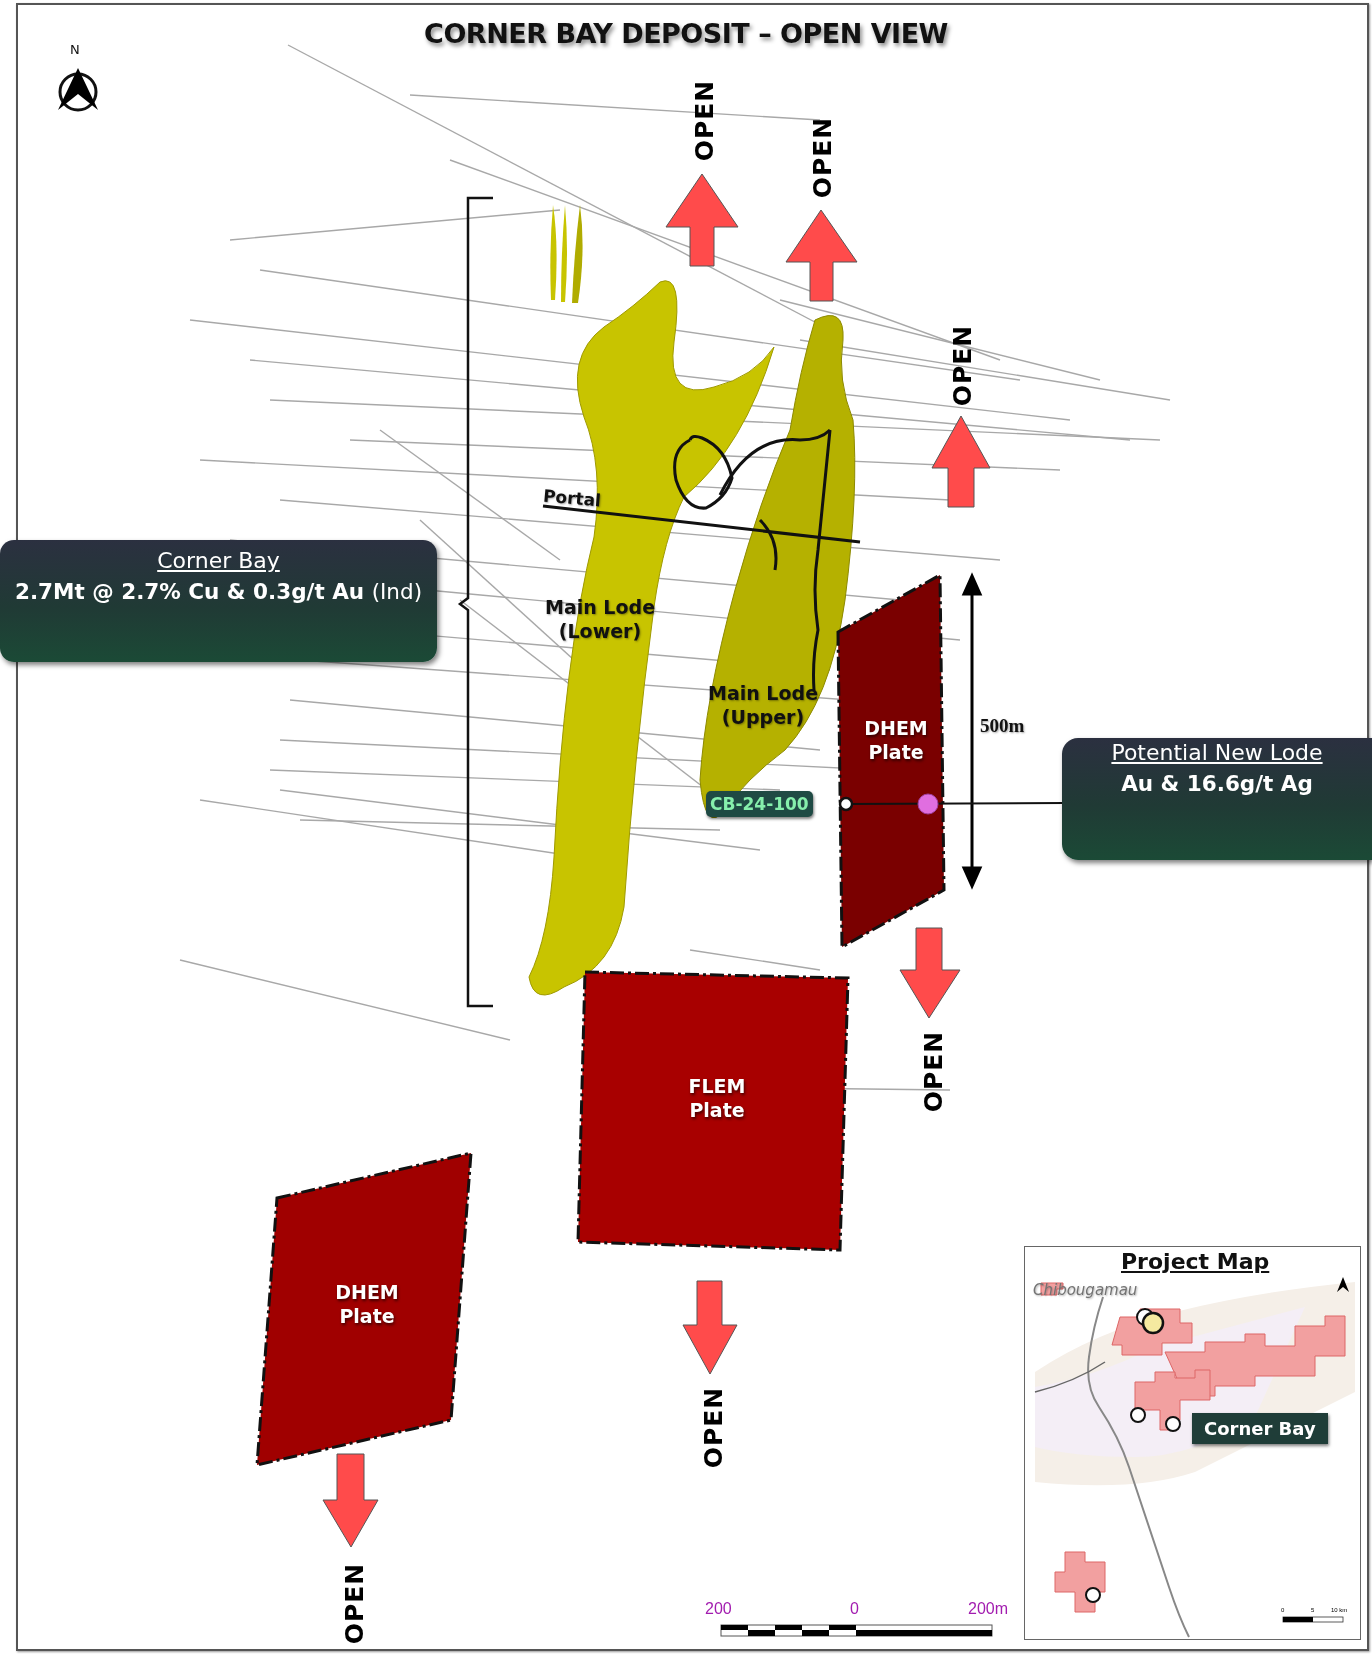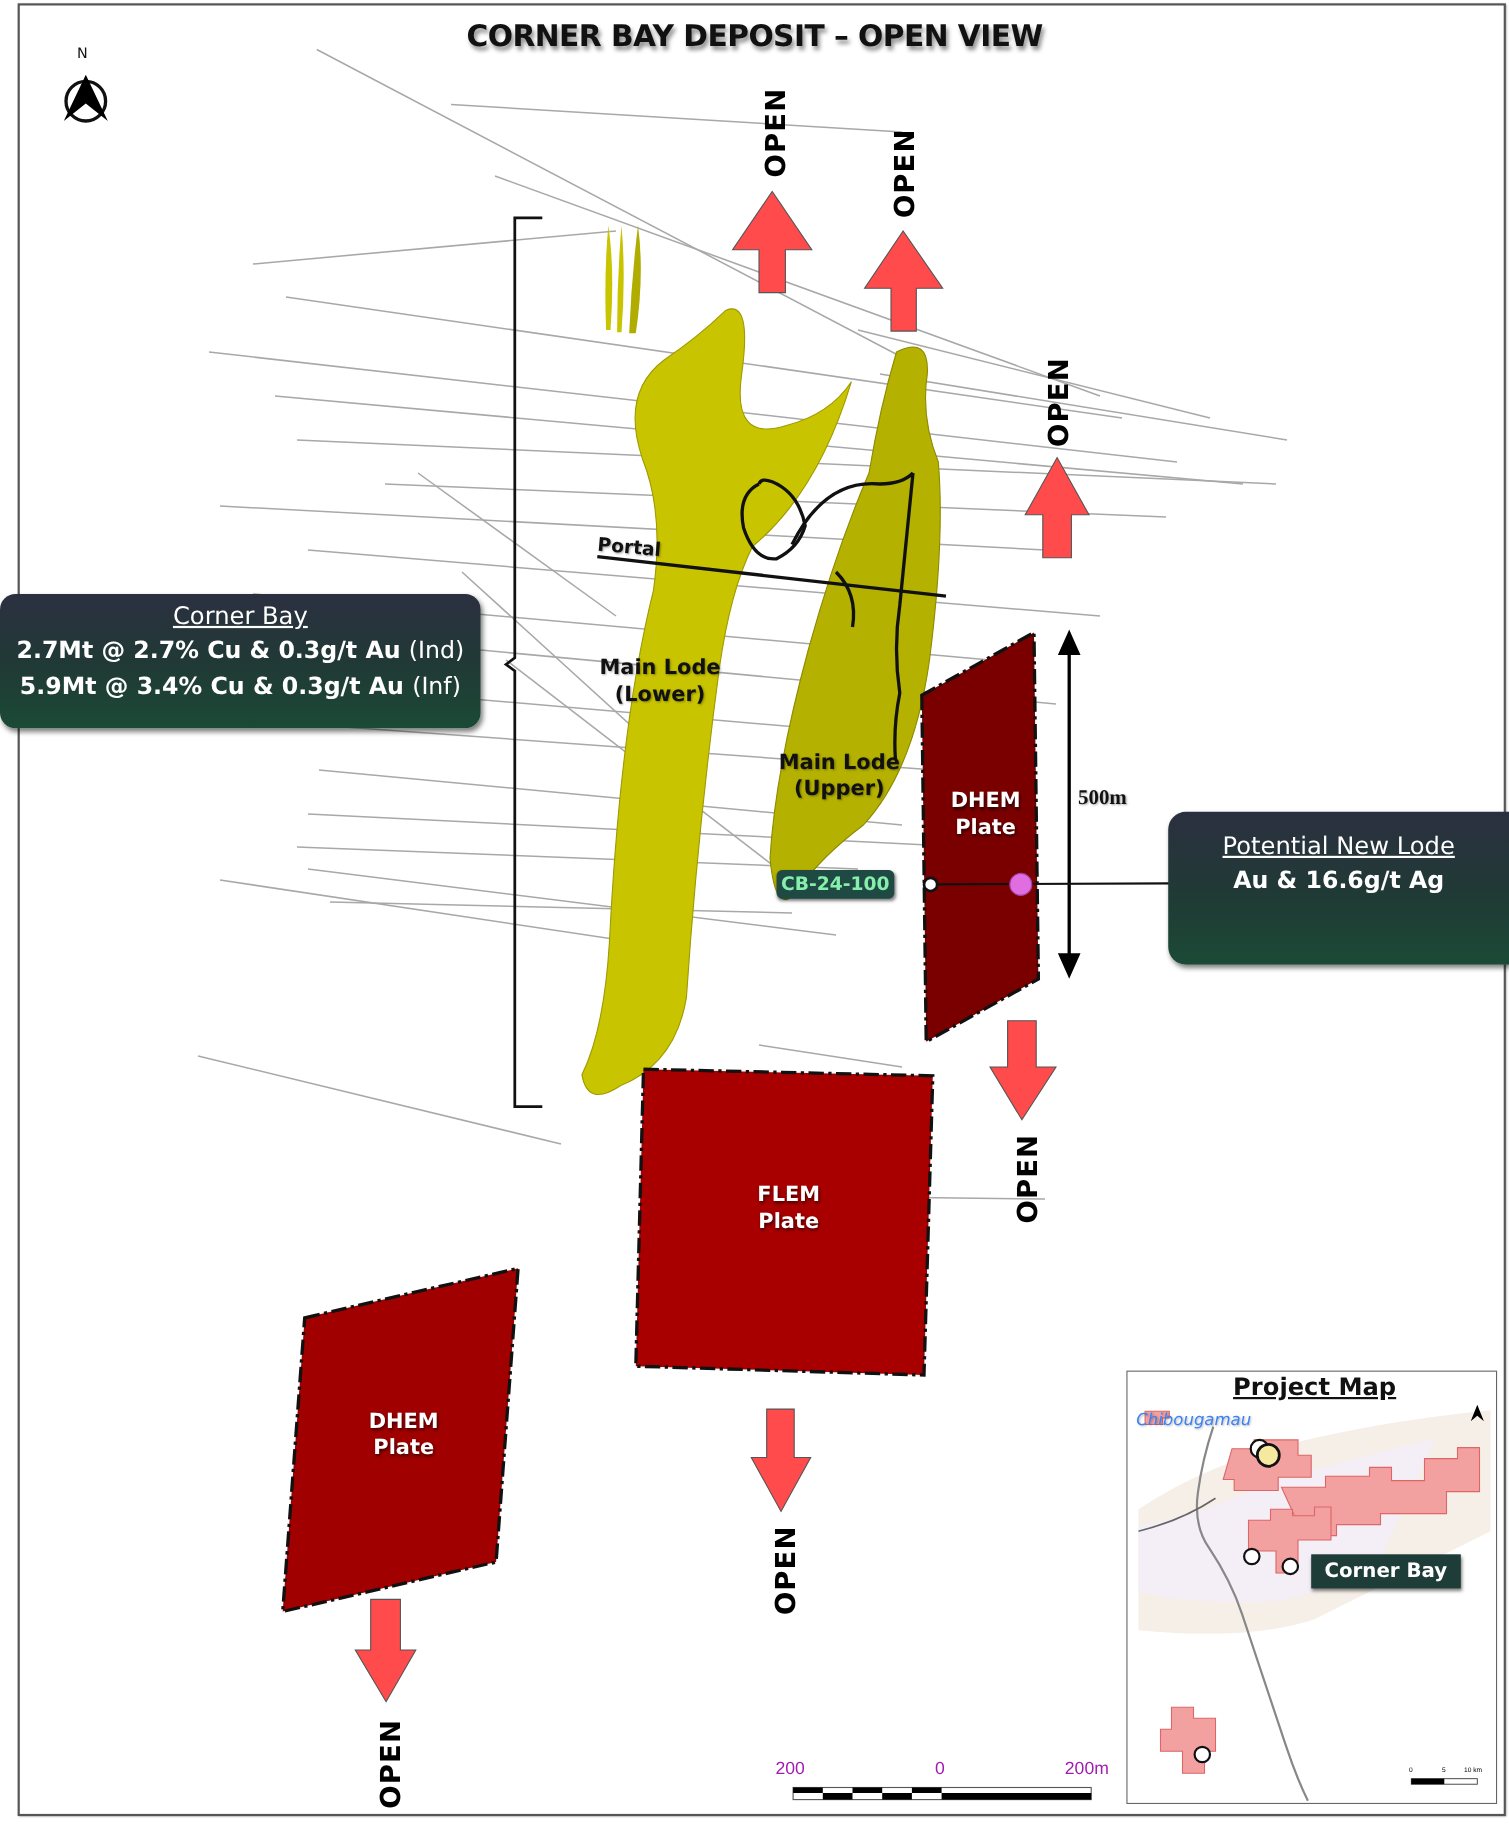--- a/index.html
+++ b/index.html
@@ -12,21 +12,21 @@
   .callout .l{font-size:21.5px;font-weight:bold;line-height:33px;white-space:nowrap;}
   .callout .l .n{font-weight:normal;}
   .lbl{position:absolute;font-family:"DejaVu Sans",sans-serif;font-weight:bold;text-align:center;line-height:1.25;}
   .lbl.dark{color:#111;text-shadow:1px 1px 2px rgba(0,0,0,.35);font-size:19px;}
   .lbl.light{color:#fff;text-shadow:1px 2px 3px rgba(0,0,0,.6);font-size:19px;}
   .open{position:absolute;font-family:"DejaVu Sans",sans-serif;font-weight:bold;font-size:25px;color:#000;transform:rotate(-90deg);transform-origin:center center;letter-spacing:1px;}
   .tag{position:absolute;background:#1f4a44;color:#86efac;font-family:"DejaVu Sans",sans-serif;font-weight:bold;font-size:17px;border-radius:5px;padding:3px 4px;box-shadow:1px 2px 3px rgba(0,0,0,.5);}
   .scale-txt{position:absolute;font-family:"Liberation Sans",sans-serif;font-size:16px;color:#a21caf;}
   .inset{position:absolute;left:1024px;top:1246px;width:335px;height:392px;border:1.5px solid #666;background:#fff;overflow:hidden;}
   .inset .ih{position:absolute;left:96px;top:2px;font-family:"DejaVu Sans",sans-serif;font-weight:bold;font-size:22px;text-decoration:underline;color:#111;}
-  .inset .city{position:absolute;left:8px;top:34px;font-family:"DejaVu Sans",sans-serif;font-style:italic;font-size:15px;color:#3b82f6;text-shadow:1px 1px 2px rgba(0,0,0,.3);}
+  .inset .city{position:absolute;left:8px;top:34px;font-family:"DejaVu Sans",sans-serif;font-style:italic;font-size:15px;color:#737373;text-shadow:1px 1px 2px rgba(0,0,0,.3);}
   .inset .cb{position:absolute;left:167px;top:166px;background:#1f3d38;color:#fff;font-family:"DejaVu Sans",sans-serif;font-weight:bold;font-size:18px;padding:5px 12px;box-shadow:1px 2px 3px rgba(0,0,0,.5);}
 </style>
 </head>
 <body>
 
 <div class="frame"></div>
 
 <div class="title">CORNER BAY DEPOSIT – OPEN VIEW</div>
 
 <svg class="map" width="1372" height="1680" viewBox="0 0 1372 1680">
@@ -119,24 +119,23 @@
     <circle cx="0" cy="22" r="18" fill="none" stroke="#111" stroke-width="3"></circle>
     <polygon points="0,-2 -20,40 0,24 20,40" fill="#000"></polygon>
   </g>
 </svg>
 
 <div class="lbl dark" style="left:70px;top:42px;font-size:13px;text-shadow:none;font-weight:normal;">N</div>
 
 <div class="callout" style="left:0;top:540px;width:437px;height:114px;padding-top:8px;">
   <div class="h">Corner Bay</div>
   <div class="l"><span>2.7Mt @ 2.7% Cu &amp; 0.3g/t Au</span> <span class="n">(Ind)</span></div>
-  <div class="l"><span>5.9Mt @ 3.4% Cu &amp; 0.3g/t Au</span> <span class="n">(Inf)</span></div>
 </div>
 
-<div class="callout" style="left:1062px;top:738px;width:310px;height:120px;padding-top:19px;border-radius:16px 0 0 16px;">
+<div class="callout" style="left:1062px;top:738px;width:310px;height:120px;padding-top:2px;border-radius:16px 0 0 16px;">
   <div class="h">Potential New Lode</div>
   <div class="l">Au &amp; 16.6g/t Ag</div>
 </div>
 
 <div class="lbl dark" style="left:543px;top:488px;font-size:17px;transform:rotate(5deg);">Portal</div>
 <div class="lbl dark" style="left:540px;top:596px;width:120px;">
   <div>Main Lode</div>
     <div>(Lower)</div>
 </div>
 <div class="lbl dark" style="left:703px;top:682px;width:120px;">

